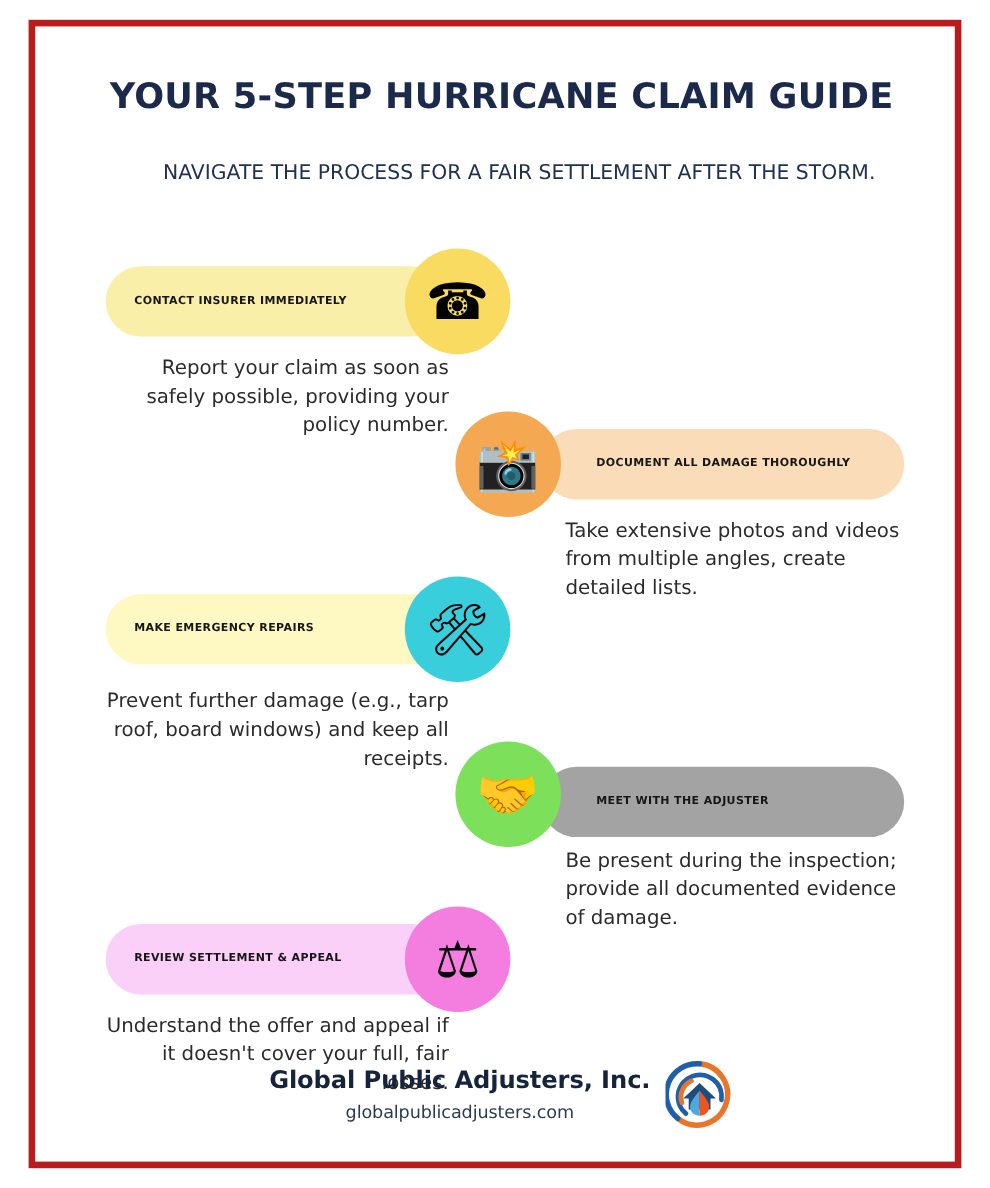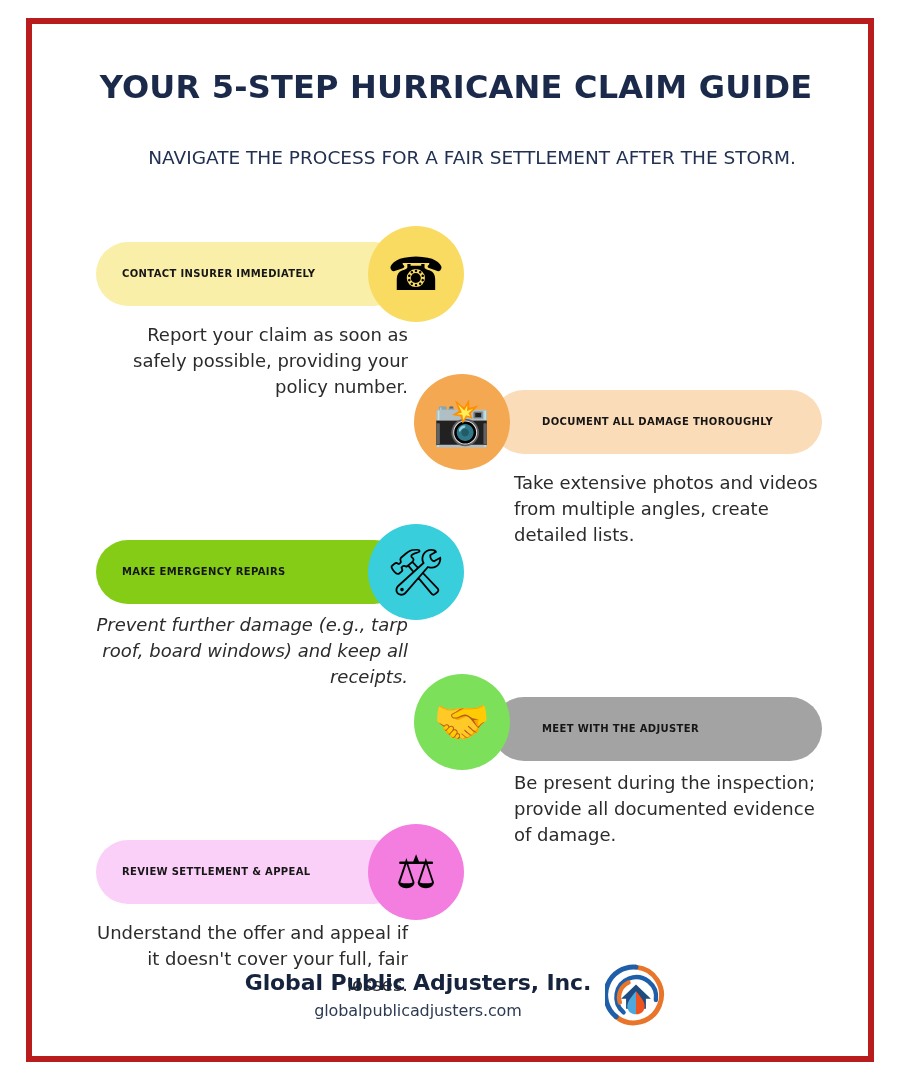--- a/index.html
+++ b/index.html
@@ -131,27 +131,27 @@
         <div class="pill" style="top:20px;background:#FBDCB8;">
           <span class="pill-label">DOCUMENT ALL DAMAGE THOROUGHLY</span>
         </div>
         <div class="circle" style="top:4px;background:#F4A851;">
           <span class="glyph">📸</span>
         </div>
         <div class="desc" style="top:100px;">Take extensive photos and videos from multiple angles, create detailed lists.</div>
       </div>
 
       <div class="step left" style="height:150px;">
-        <div class="pill" style="top:20px;background:#84cc16;">
+        <div class="pill" style="top:20px;background:#fef9c3;">
           <span class="pill-label">MAKE EMERGENCY REPAIRS</span>
         </div>
         <div class="circle" style="top:4px;background:#38CEDC;">
           <span class="glyph">🛠</span>
         </div>
-        <div class="desc" style="top:92px;font-style:italic;">Prevent further damage (e.g., tarp roof, board windows) and keep all receipts.</div>
+        <div class="desc" style="top:105px;">Prevent further damage (e.g., tarp roof, board windows) and keep all receipts.</div>
       </div>
 
       <div class="step right" style="height:150px;">
         <div class="pill" style="top:8px;background:#a3a3a3;margin-top:19px;">
           <span class="pill-label">MEET WITH THE ADJUSTER</span>
         </div>
         <div class="circle" style="top:4px;background:#7CE05A;">
           <span class="glyph">🤝</span>
         </div>
         <div class="desc" style="top:100px;">Be present during the inspection; provide all documented evidence of damage.</div>

